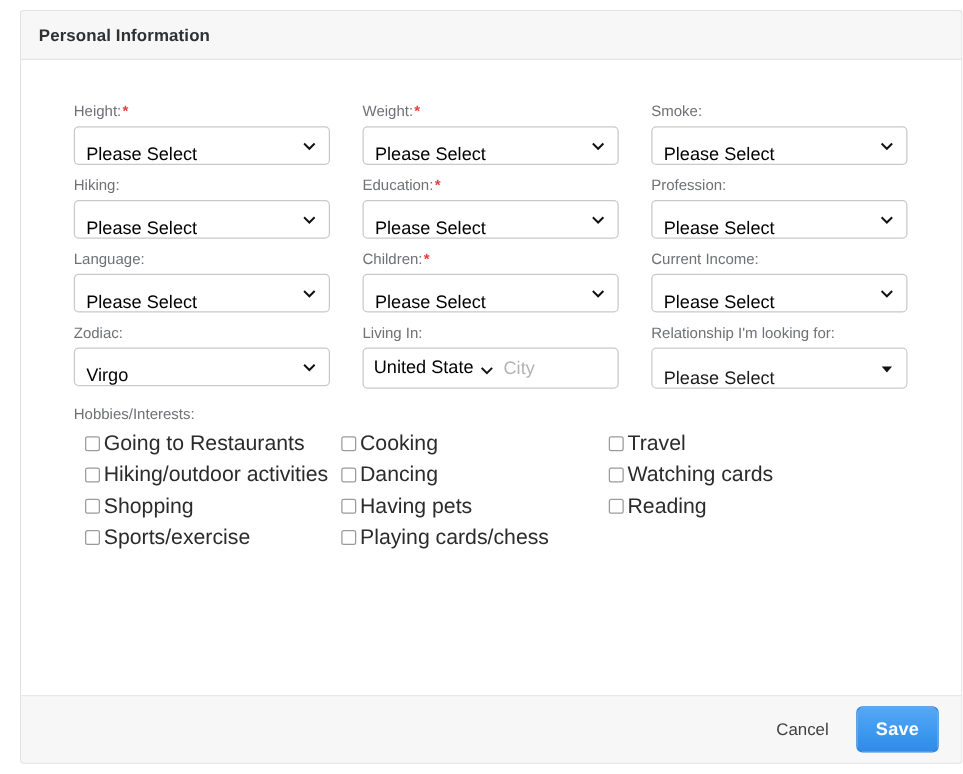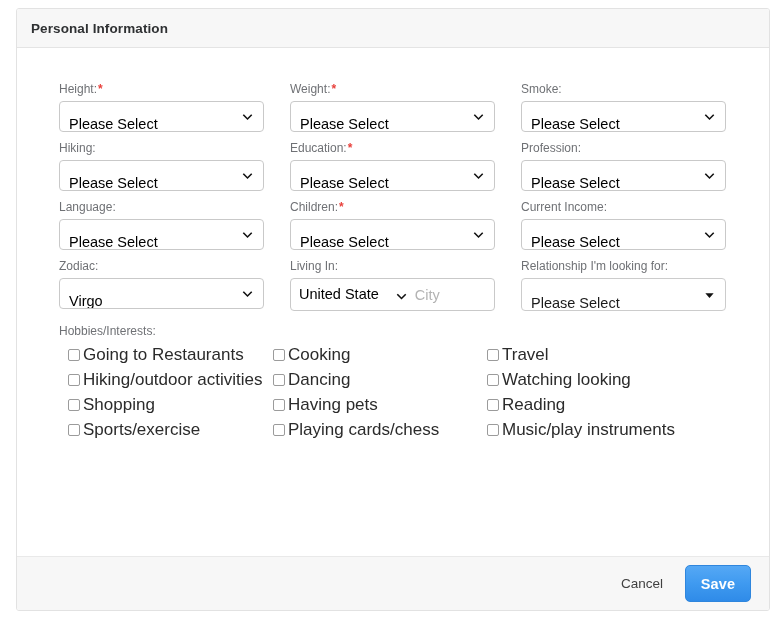--- a/index.html
+++ b/index.html
@@ -156,21 +156,20 @@
     display: flex;
     align-items: center;
     padding: 0 8px;
     overflow: hidden;
   }
   .composite .inner-sel {
     display: flex;
     align-items: flex-end;
     flex: 0 0 auto;
     cursor: default;
-    gap: 12px;
   }
   .composite .inner-sel-text {
     font-size: 14.5px;
     color: #000000;
     line-height: 1;
     white-space: nowrap;
   }
   .composite .inner-arrow {
     width: 11px;
     height: 11px;
@@ -467,21 +466,21 @@
           <div class="hobby-cell">
             <span class="cbox"></span>
             <span class="hobby-text">Hiking/outdoor activities</span>
           </div>
           <div class="hobby-cell">
             <span class="cbox"></span>
             <span class="hobby-text">Dancing</span>
           </div>
           <div class="hobby-cell">
             <span class="cbox"></span>
-            <span class="hobby-text">Watching looking</span>
+            <span class="hobby-text">Watching cards</span>
           </div>
         </div>
 
         <div class="hobby-row">
           <div class="hobby-cell">
             <span class="cbox"></span>
             <span class="hobby-text">Shopping</span>
           </div>
           <div class="hobby-cell">
             <span class="cbox"></span>
@@ -494,24 +493,20 @@
         </div>
 
         <div class="hobby-row">
           <div class="hobby-cell">
             <span class="cbox"></span>
             <span class="hobby-text">Sports/exercise</span>
           </div>
           <div class="hobby-cell">
             <span class="cbox"></span>
             <span class="hobby-text">Playing cards/chess</span>
-          </div>
-          <div class="hobby-cell">
-            <span class="cbox"></span>
-            <span class="hobby-text">Music/play instruments</span>
           </div>
         </div>
       </div>
 
     </div>
 
     <div class="card-footer">
       <button class="btn-cancel">Cancel</button>
       <button class="btn-save">Save</button>
     </div>

